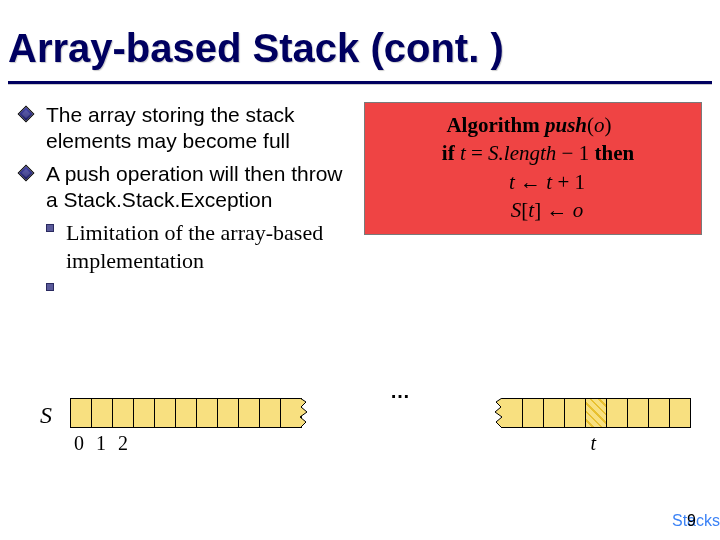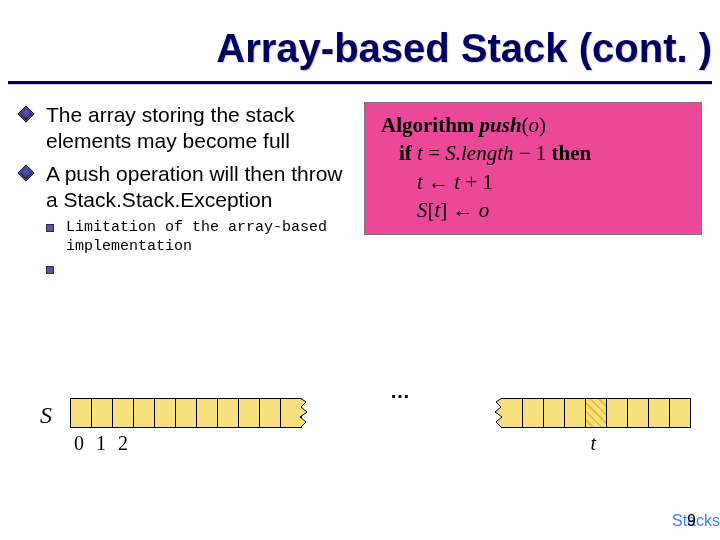--- a/index.html
+++ b/index.html
@@ -10,21 +10,20 @@
     font-family: Arial, Helvetica, sans-serif;
     position: relative;
     overflow: hidden;
   }
   .title {
     font-size: 40px;
     color: #000060;
     padding: 26px 8px 10px 8px;
     text-shadow: 1px 1px 1px rgba(0,0,0,0.2);
     font-family: Arial, sans-serif;
-    text-align: right;
   }
   .title-underline {
     margin: 0 8px 18px 8px;
     height: 3px;
     background: #000060;
     box-shadow: 0 1px 0 rgba(0,0,0,0.2);
   }
   .content {
     display: flex;
     padding: 0 18px;
@@ -55,41 +54,42 @@
   .diamond-bullet::after {
     content: "";
     position: absolute;
     inset: 2px;
     background: rgba(255,255,255,0.15);
   }
   .sub-list { list-style: none; margin-top: 6px; margin-left: 26px; }
   .sub-item {
     position: relative;
     padding-left: 22px;
-    font-size: 15px;
+    font-size: 22px;
     line-height: 1.25;
     margin-bottom: 4px;
-    font-family: Liberation Mono, monospace;
+    font-family: Liberation Serif, serif;
   }
   .sq-bullet {
     position: absolute;
     left: 2px;
     top: 5px;
     width: 8px;
     height: 8px;
     background: #5a5a9a;
     border: 1px solid #2a2a60;
   }
   .algo-box {
     border: 1px solid #7a7a7a;
-    padding: 8px 10px 10px 16px;
+    padding: 8px 10px 10px 2px;
     font-family: "Times New Roman", Times, serif;
     font-size: 21px;
     line-height: 1.35;
-    background: #ec4899;
+    background: #ef4444;
+    text-align: center;
   }
   .algo-box .l1 { padding-left: 0; }
   .algo-box .l2 { padding-left: 18px; }
   .algo-box .l3 { padding-left: 36px; }
   .kw { font-weight: bold; }
   .ital { font-style: italic; }
   .diagram {
     position: absolute;
     left: 40px;
     right: 30px;

